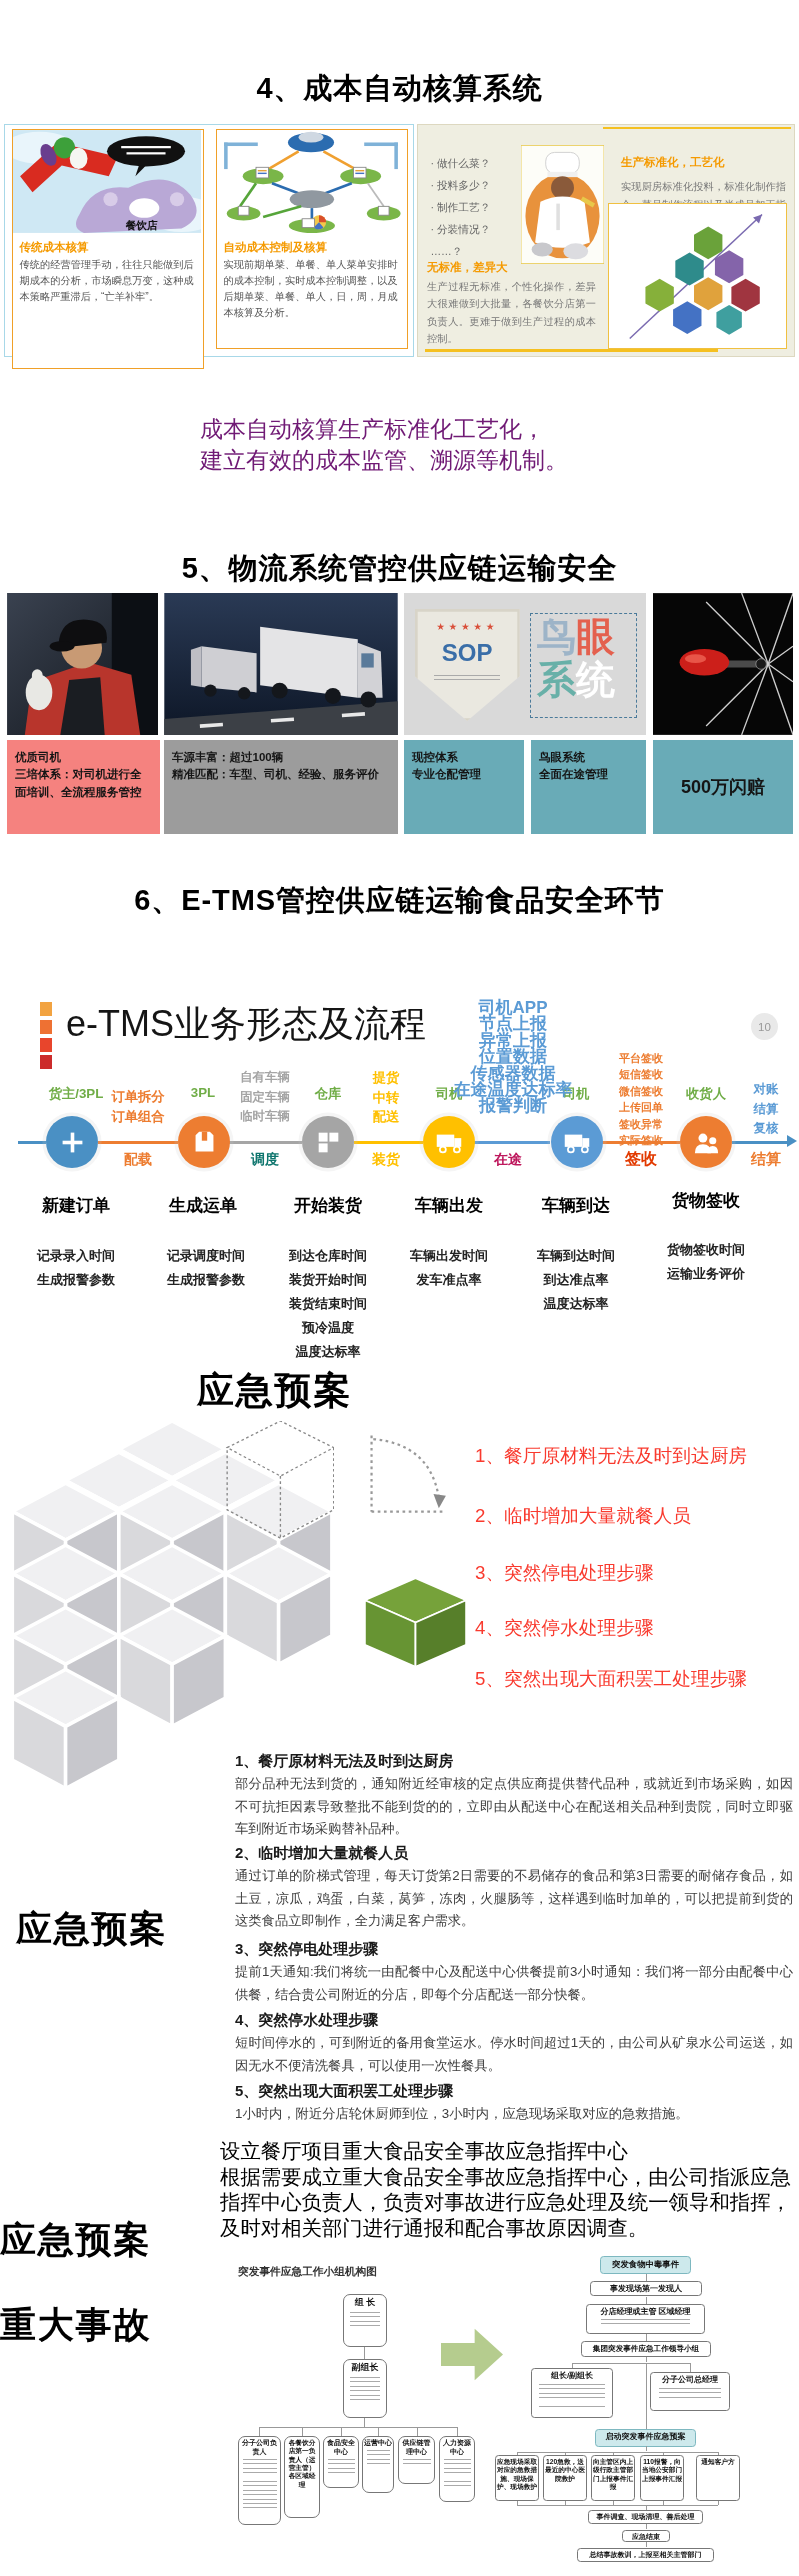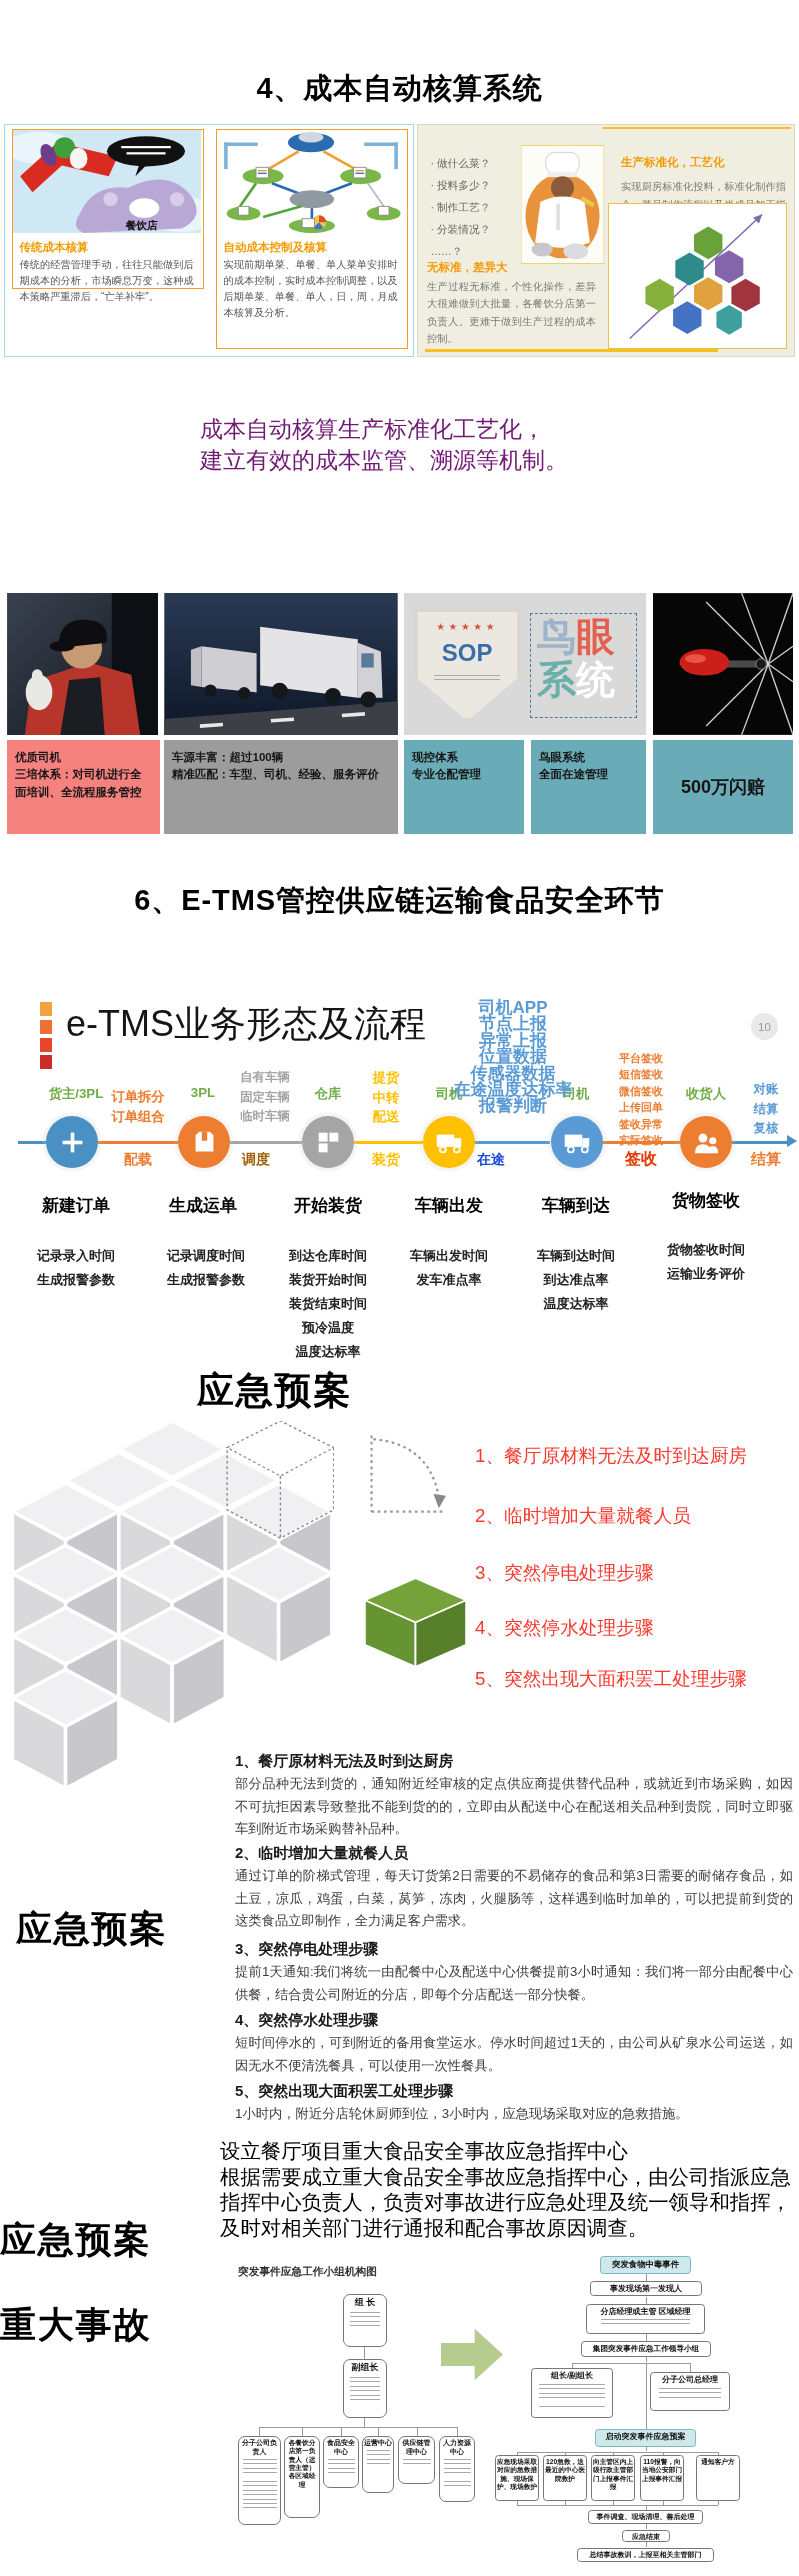--- a/index.html
+++ b/index.html
@@ -30,21 +30,21 @@
   .qlist{line-height:2.05;font-size:10.7px;color:#666;}
 </style>
 </head>
 <body>
 
 <div id="canvas">
 
   <div class="sec-title" style="top:69px">4、成本自动核算系统</div>
 
   <div class="abs" style="left:3.6px;top:124px;width:410px;height:233px;border:1.8px solid #a8d8e8;background:#fff;box-sizing:border-box">
-    <div class="panelA" style="left:7px;top:4.4px;width:192px;height:160px">
+    <div class="panelA" style="left:7px;top:4.4px;width:192px;height:240px">
       <svg width="188" height="103" viewBox="0 0 212 116">
         <rect width="212" height="116" fill="#cfe8f4"></rect>
         <ellipse cx="30" cy="20" rx="40" ry="18" fill="#e9f5fb"></ellipse>
         <ellipse cx="190" cy="95" rx="40" ry="20" fill="#e9f5fb"></ellipse>
         <polygon points="8,52 50,14 118,30 108,52 55,40 22,70" fill="#d92b20"></polygon>
         <circle cx="58" cy="20" r="12" fill="#3da03a"></circle>
         <ellipse cx="40" cy="28" rx="8" ry="13" fill="#6a3e8e" transform="rotate(-25 40 28)"></ellipse>
         <ellipse cx="74" cy="32" rx="10" ry="12" fill="#f6f6f2"></ellipse>
         <ellipse cx="150" cy="24" rx="44" ry="17" fill="#111"></ellipse>
         <rect x="122" y="18" width="56" height="2.5" fill="#fff"></rect>
@@ -136,20 +136,21 @@
         <polygon points="92,130 111,141 111,163 92,174 73,163 73,141" fill="#4472c4"></polygon>
         <polygon points="55,100 74,111 74,133 55,144 36,133 36,111" fill="#86b03a"></polygon>
         <polygon points="148,135 165,145 165,165 148,175 131,165 131,145" fill="#3f9f9f"></polygon>
       </svg>
     </div>
   </div>
 
   <div class="abs pre serif" style="left:200px;top:414px;font-size:23px;line-height:1.35;color:#701a75">成本自动核算生产标准化工艺化，
 建立有效的成本监管、溯源等机制。</div>
 
+  <div class="sec-title" style="top:549px">5、物流系统管控供应链运输安全</div>
 
   <svg class="abs" style="left:7px;top:593px" width="151" height="142" viewBox="0 0 170 160">
     <defs>
         <linearGradient id="gdrv" x1="0" y1="0" x2="1" y2="1">
           <stop offset="0" stop-color="#3a4250"></stop>
           <stop offset="1" stop-color="#10141a"></stop>
         </linearGradient>
       </defs>
     <rect width="170" height="160" fill="url(#gdrv)"></rect>
     <rect x="118" y="0" width="52" height="160" fill="#0c0f14"></rect>
@@ -313,23 +314,23 @@
 短信签收
 微信签收
 上传回单
 签收异常
 实际签收</div>
   <div class="link-above" style="left:766px;top:1080px;font-size:12.4px;line-height:19.5px;color:#5b9bd5">对账
 结算
 复核</div>
 
   <div class="below-w" style="left:138px;top:1151px;color:#ed7d31">配载</div>
-  <div class="below-w" style="left:256px;top:1151px;color:#a16207">调度</div>
+  <div class="below-w" style="left:265px;top:1151px;color:#0f766e">调度</div>
   <div class="below-w" style="left:386px;top:1151px;color:#ffc000">装货</div>
-  <div class="below-w" style="left:491px;top:1151px;color:#1d4ed8">在途</div>
+  <div class="below-w" style="left:508px;top:1151px;color:#be185d">在途</div>
   <div class="below-w" style="left:641px;top:1149px;color:#e23a00;font-size:16px">签收</div>
   <div class="below-w" style="left:766px;top:1150px;color:#ed7d31;font-size:15px">结算</div>
 
   <div class="n-bot" style="left:76px;top:1194px">新建订单</div>
   <div class="n-bot" style="left:203px;top:1194px">生成运单</div>
   <div class="n-bot" style="left:328px;top:1194px">开始装货</div>
   <div class="n-bot" style="left:449px;top:1194px">车辆出发</div>
   <div class="n-bot" style="left:576px;top:1194px">车辆到达</div>
   <div class="n-bot" style="left:706px;top:1189px">货物签收</div>
 

